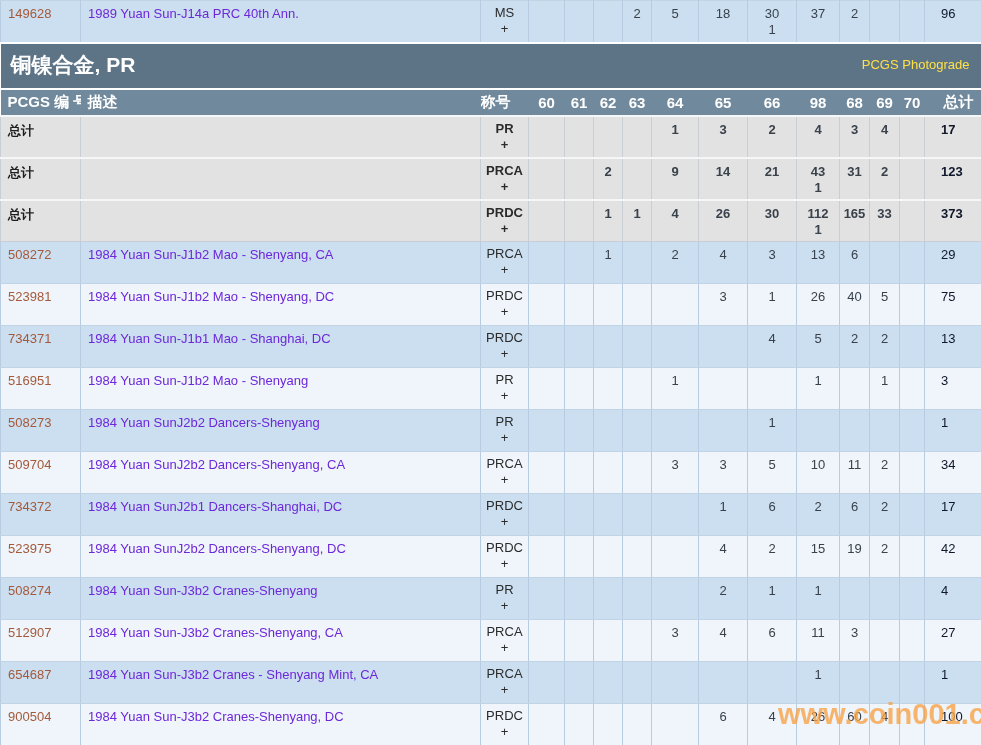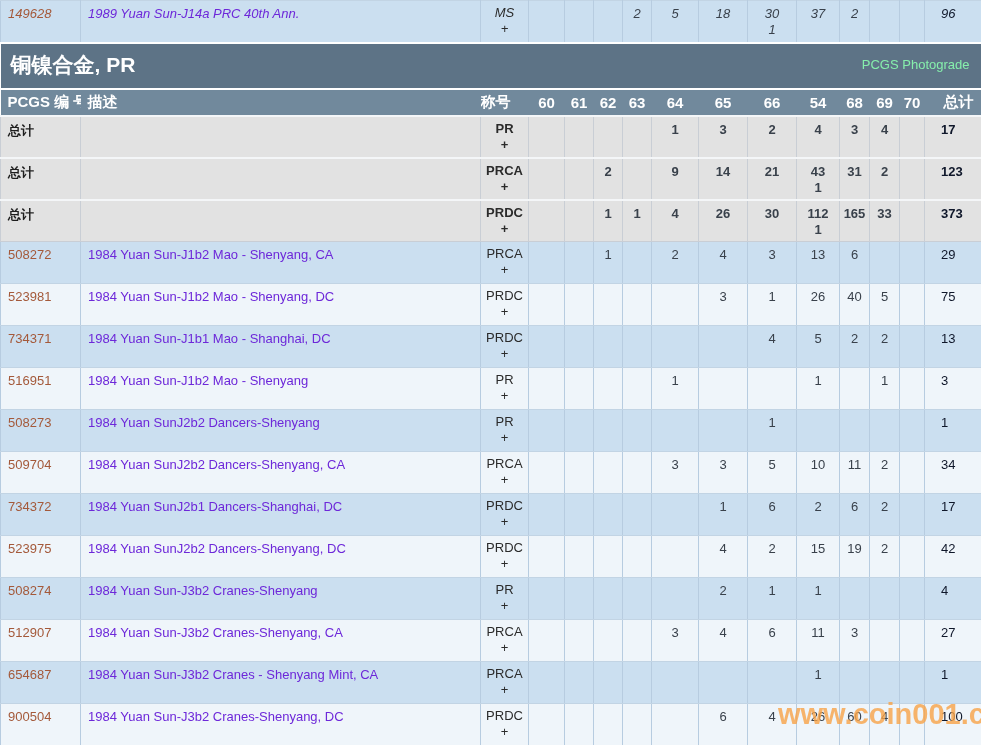--- a/index.html
+++ b/index.html
@@ -9,30 +9,30 @@
   td,th{overflow:hidden;white-space:nowrap;vertical-align:top;font-size:13px;padding:0;box-sizing:border-box;}
 
   
   tr.coin.blue td{background:#cbdff0;}
   tr.coin.white td{background:#eff5fa;}
   tr.sum td{background:#e2e2e2;}
 
   
   tr.coin td{border:1px solid #b7cce0;border-top-color:#c2d4e4;border-bottom-color:#c2d4e4;}
   tr.sum td{border:1px solid #c9ced5;border-top:2px solid #f4f6f8;}
-  tr.partial{height:41px;font-style:italic;}
+  tr.partial{height:41px;}
   tr.coin{height:42px;}
   tr.sum{height:42px;}
 
   
   tr.bar{height:46px;}
   tr.bar td{background:#5d7386;border:none;border-top:2px solid #ffffff;border-bottom:2px solid #ffffff;}
   .bar-inner{display:flex;justify-content:space-between;align-items:center;height:42px;padding:0 12px 0 10px;}
   .bar-title{color:#ffffff;font-weight:700;font-size:21px;}
-  .bar-right{color:#86efac;font-weight:400;font-size:13px;}
+  .bar-right{color:#fde047;font-weight:400;font-size:13px;}
 
   
   tr.head{height:27px;}
   tr.head th{background:#71899c;color:#ffffff;font-weight:700;font-size:15px;vertical-align:middle;border:none;border-bottom:1px solid #e8edf2;}
   .h-num{text-align:left;padding-left:7px;}
   .h-desc{text-align:left;padding-left:7px;}
   .h-desig{text-align:left;}
   .h-g{text-align:center;}
   .h-total{text-align:right;padding-right:8px;}
 
@@ -121,21 +121,21 @@
         <th class="h-num">PCGS 编 号</th>
         <th class="h-desc">描述</th>
         <th class="h-desig">称号</th>
         <th class="h-g">60</th>
         <th class="h-g">61</th>
         <th class="h-g">62</th>
         <th class="h-g">63</th>
         <th class="h-g">64</th>
         <th class="h-g">65</th>
         <th class="h-g">66</th>
-        <th class="h-g">54</th>
+        <th class="h-g">98</th>
         <th class="h-g">68</th>
         <th class="h-g">69</th>
         <th class="h-g">70</th>
         <th class="h-total">总计</th>
       </tr>
     </tbody>
     <tbody id="body-rows">
         <tr class="sum ">
           <td class="c-num"><span class="sum-label">总计</span></td>
           <td class="c-desc"></td>

